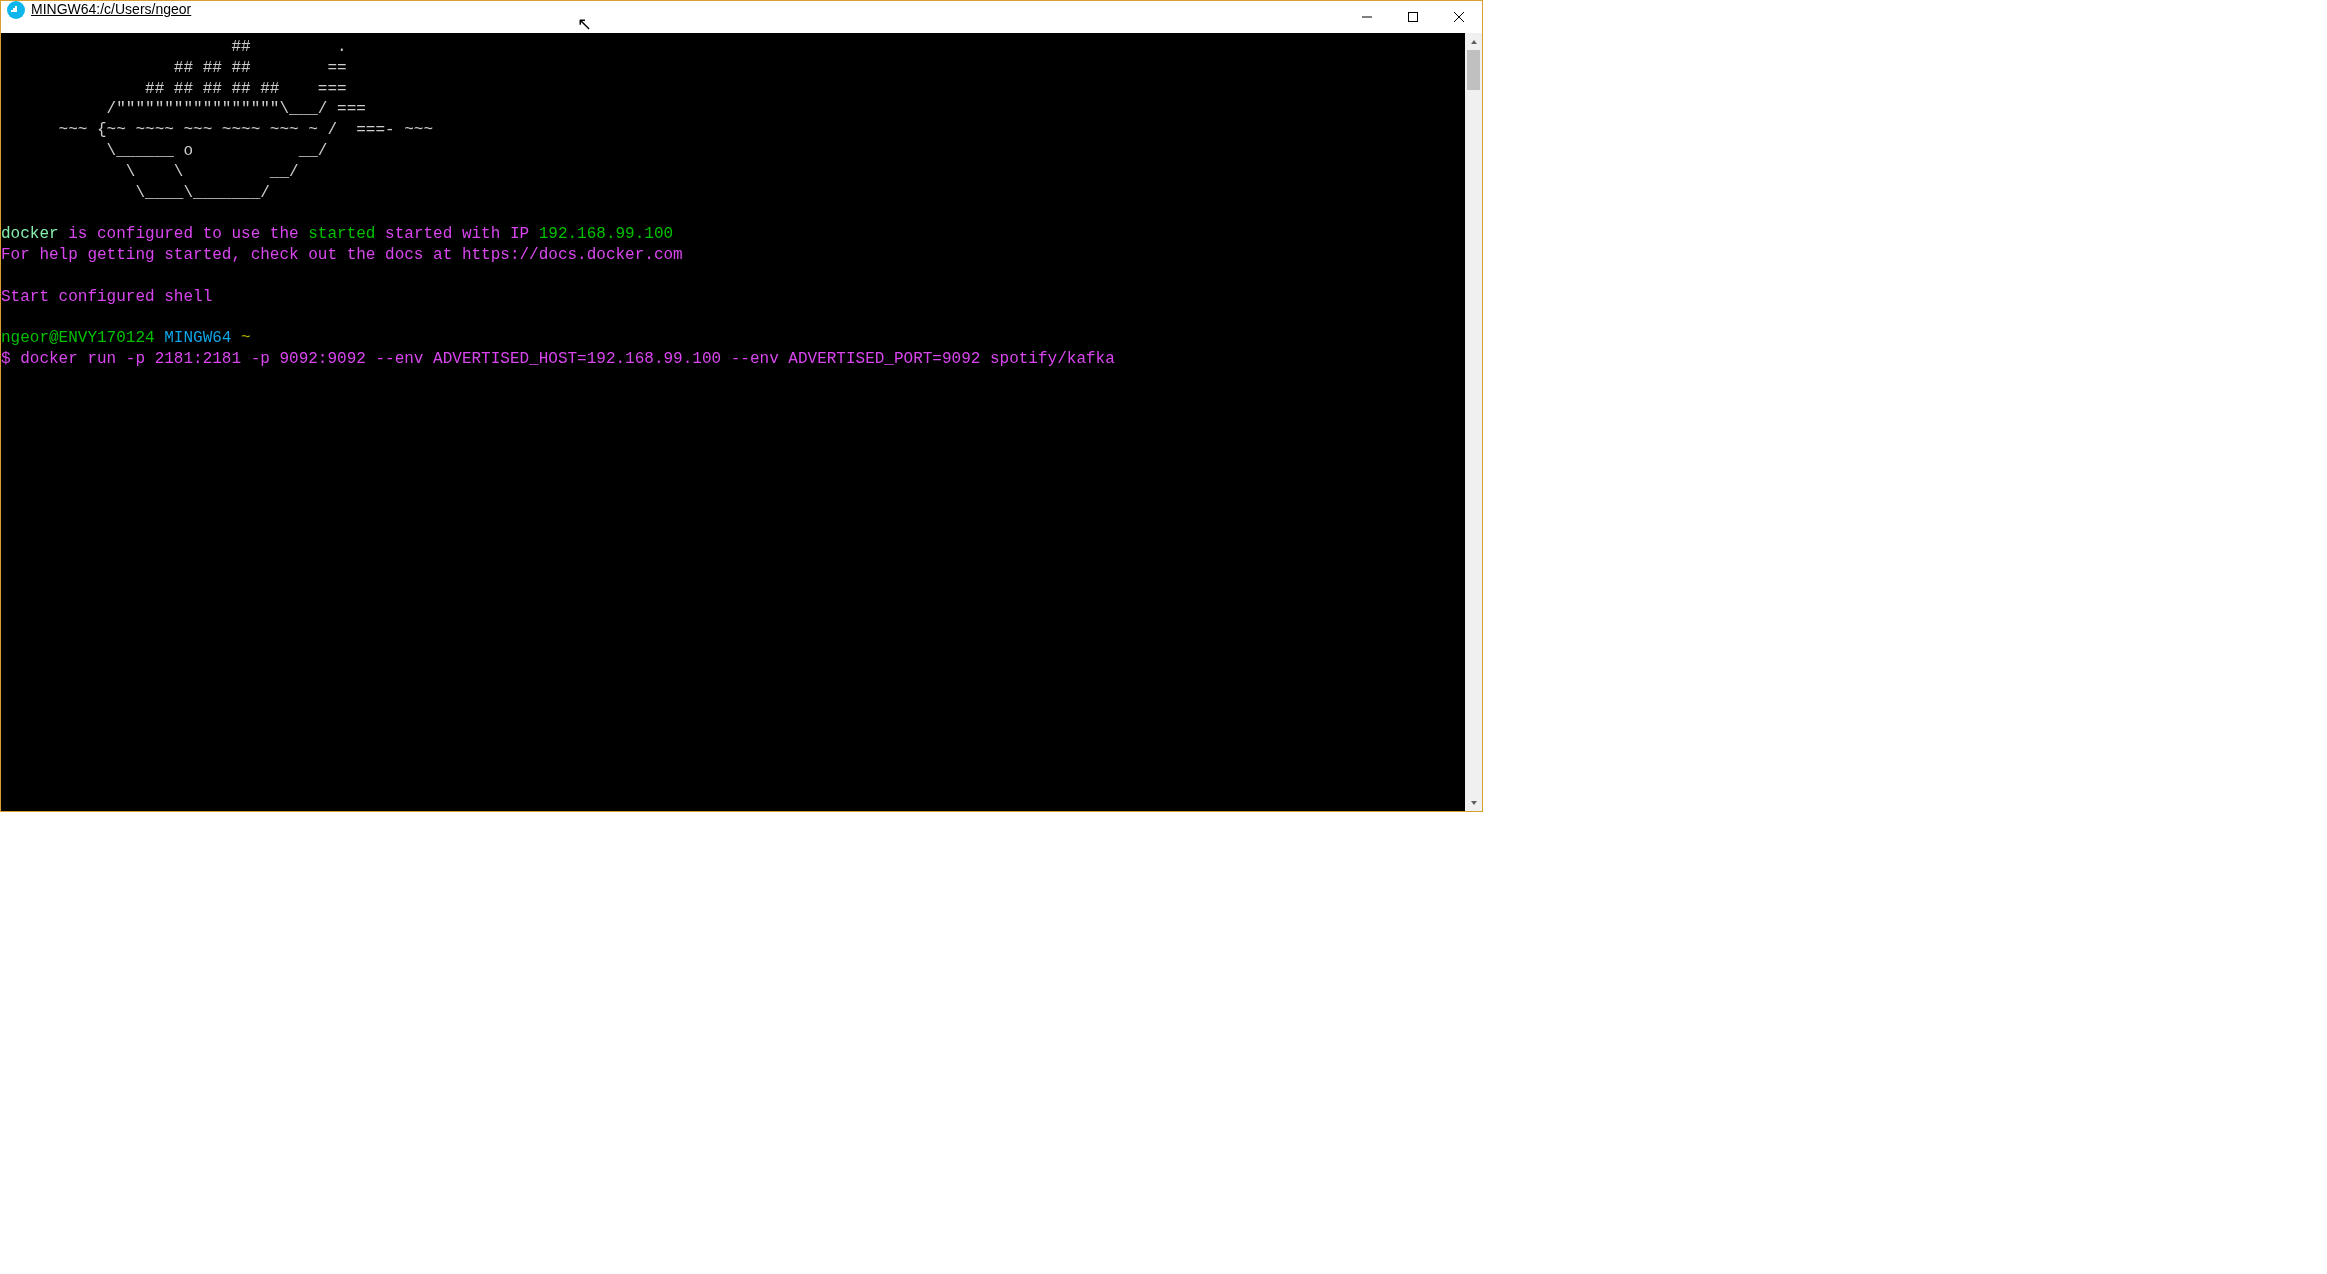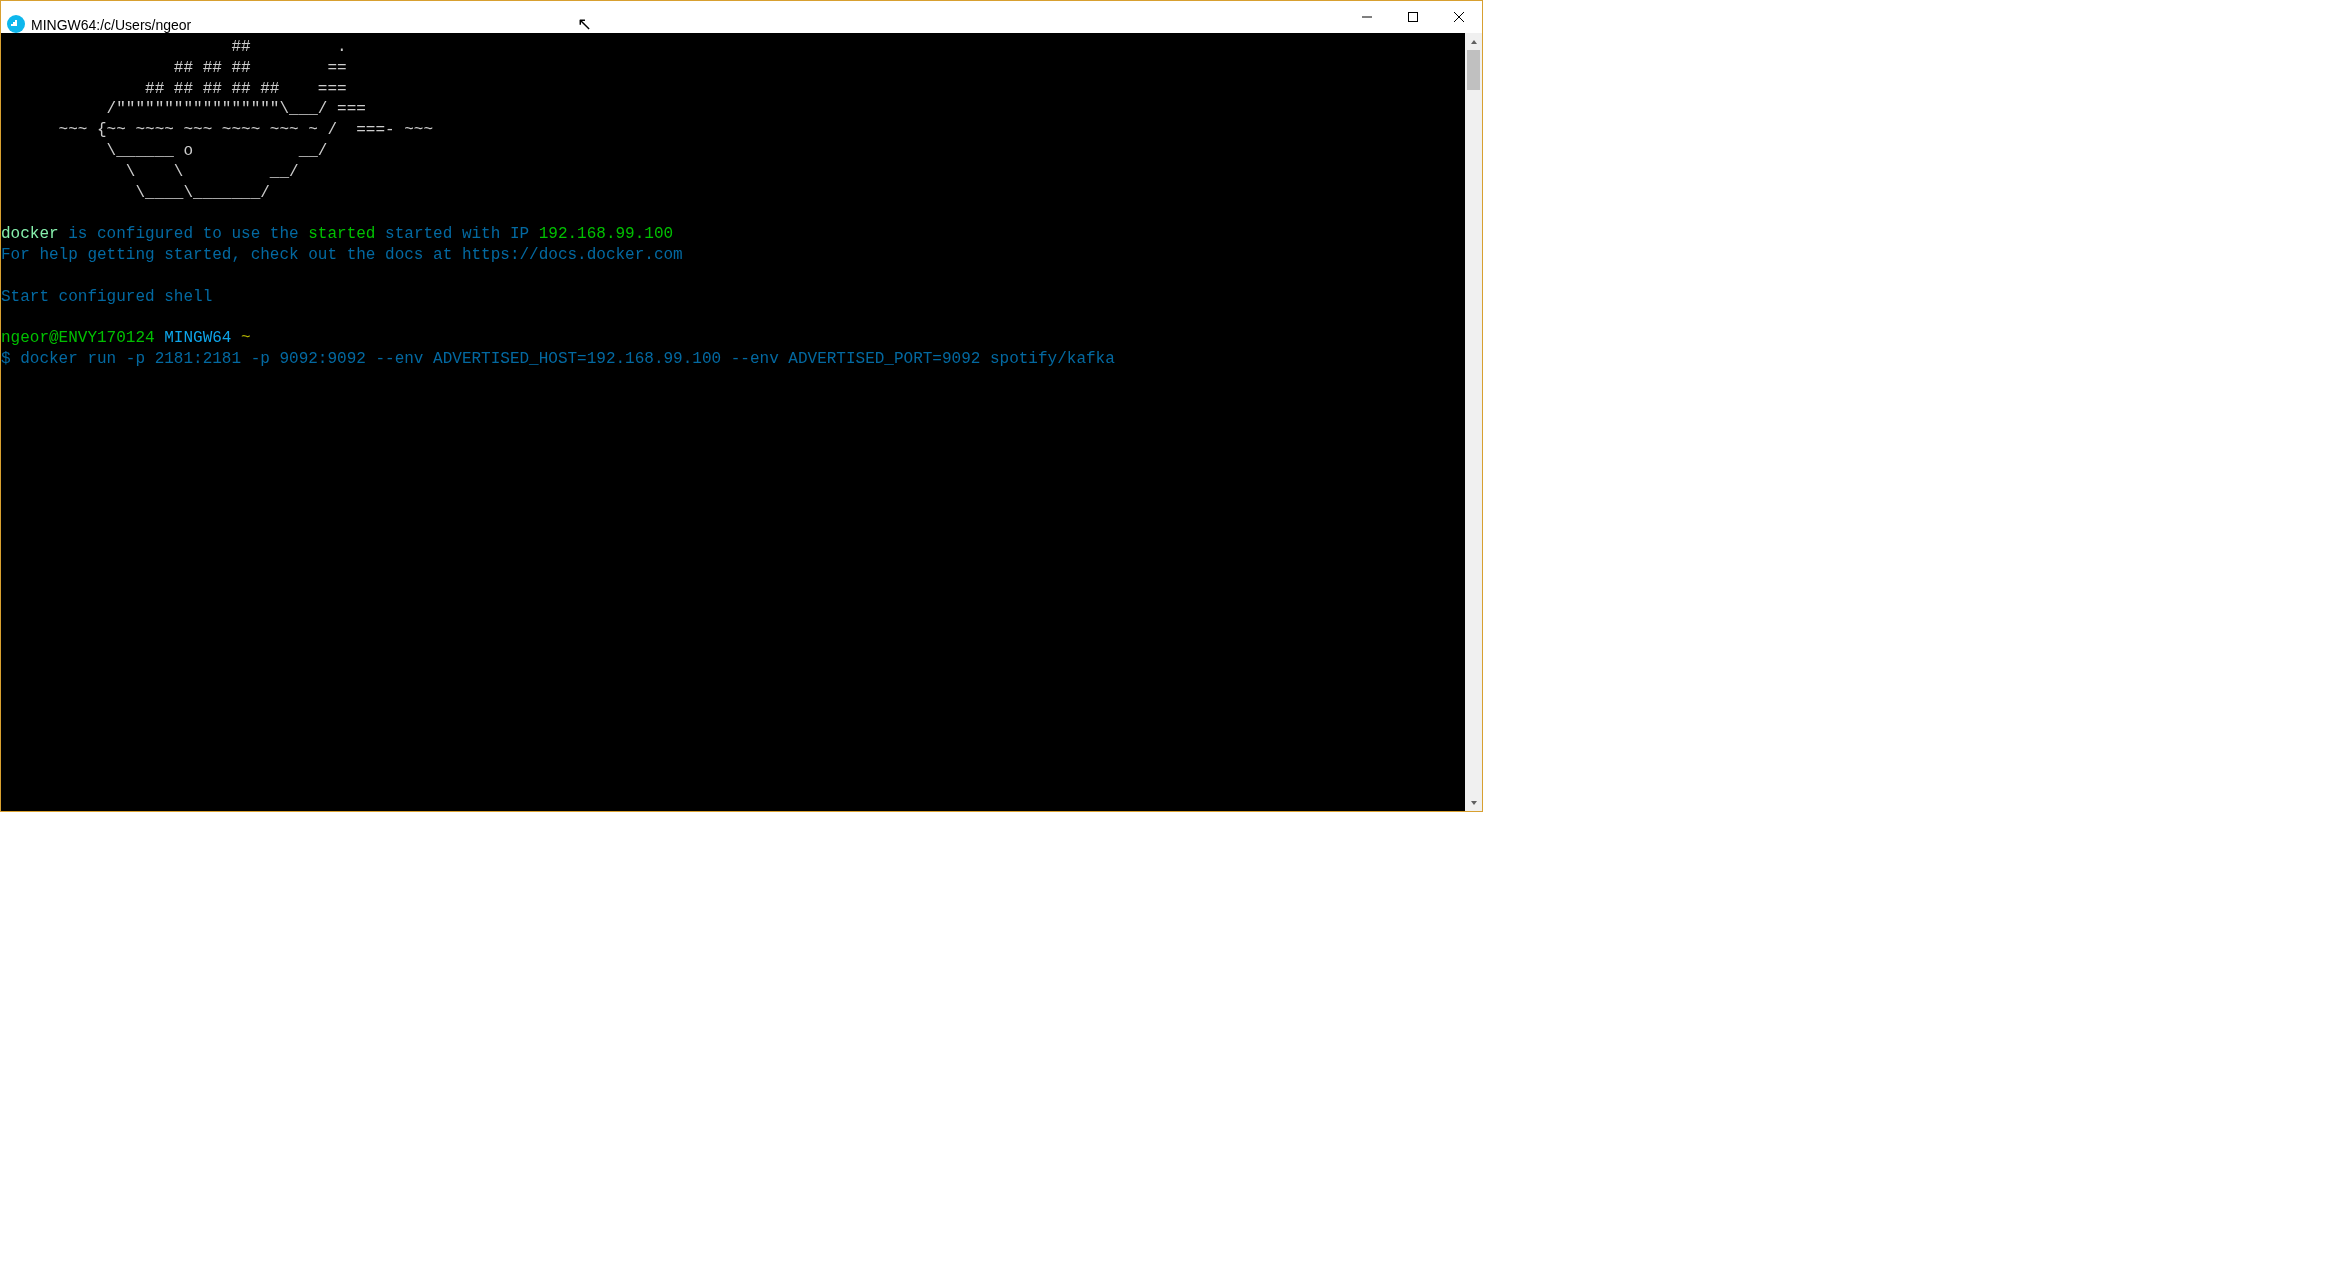--- a/index.html
+++ b/index.html
@@ -9,23 +9,24 @@
       width: 1483px;
       height: 812px;
       border: 1px solid #d8a030;
       display: flex;
       flex-direction: column;
     }
     .titlebar {
       height: 32px;
       background: #fff;
       display: flex;
-      align-items: flex-end;
+      align-items: flex-start;
       padding-left: 6px;
       position: relative;
+      text-decoration: underline;
     }
     .titlebar-icon {
       width: 18px;
       height: 18px;
       background: #0db7ed;
       border-radius: 50%;
       margin-right: 6px;
       display: flex;
       align-items: center;
       justify-content: center;
@@ -81,21 +82,21 @@
     }
     .sb-track { flex: 1; background: #f0f0f0; position: relative; }
     .sb-thumb {
       position: absolute; top: 0; left: 2px; right: 2px;
       height: 40px; background: #c0c0c0;
     }
     .c-blue   { color: #86efac; }
     .c-green  { color: #00c000; }
     .c-yellow { color: #b0b000; }
     .c-purple { color: #0ea5e9; }
-    .c-white  { color: #0369a1; text-align: center; }
+    .c-white  { color: #d946ef; text-align: center; }
     .cursor {
       position: absolute;
       left: 576px; top: 12px;
       font-size: 18px;
       color: #000;
       pointer-events: none;
     }
   </style>
 </head>
 <body>

